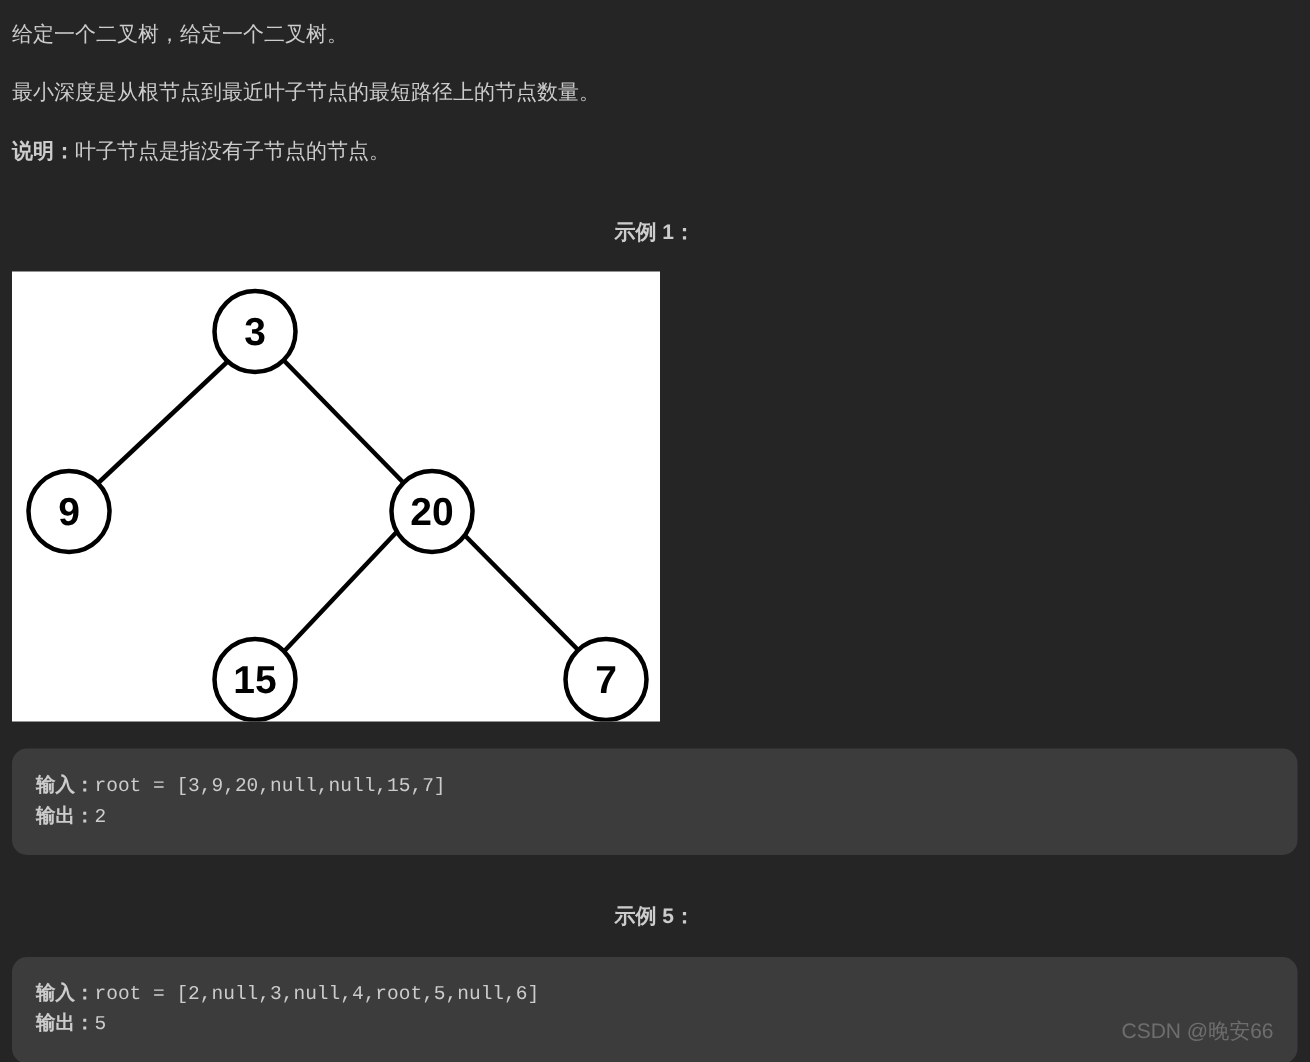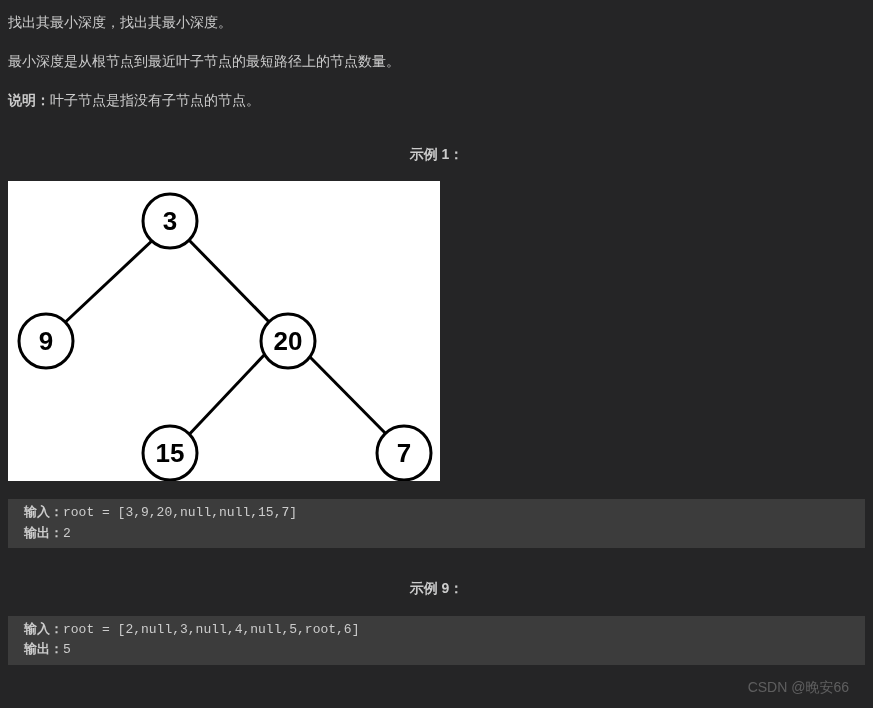--- a/index.html
+++ b/index.html
@@ -55,22 +55,22 @@
       text-anchor: middle;
       dominant-baseline: central;
     }
     .edge {
       stroke: black;
       stroke-width: 3;
       fill: none;
     }
     .code-block {
       background-color: #3c3c3c;
-      border-radius: 0;
-      padding: 4px 16px;
+      border-radius: 10px;
+      padding: 15px 16px;
       font-family: Consolas, Monaco, "Courier New", monospace;
       font-size: 13px;
       line-height: 1.6;
       color: #cccccc;
       margin-bottom: 16px;
       white-space: pre-wrap;
     }
     .code-label {
       font-weight: bold;
     }
@@ -78,21 +78,21 @@
       position: absolute;
       bottom: 8px;
       right: 24px;
       color: rgba(200, 200, 200, 0.35);
       font-size: 14px;
     }
   </style>
 </head>
 <body>
 
-<div class="paragraph">找出其最小深度，找出其最小深度。</div>
+<div class="paragraph">给定一个二叉树，给定一个二叉树。</div>
 
 <div class="paragraph">最小深度是从根节点到最近叶子节点的最短路径上的节点数量。</div>
 
 <div class="paragraph">
   <span class="bold">说明：</span><span>叶子节点是指没有子节点的节点。</span>
 </div>
 
 <div class="example-heading">示例 1：</div>
 
 <div class="tree-image">
@@ -115,18 +115,18 @@
     <text class="node-text" x="162" y="272">15</text>
 
     <circle class="node-circle" cx="396" cy="272" r="27"></circle>
     <text class="node-text" x="396" y="272">7</text>
   </svg>
 </div>
 
 <div class="code-block"><span class="code-label">输入：</span><span>root = [3,9,20,null,null,15,7]</span>
 <span class="code-label">输出：</span><span>2</span></div>
 
-<div class="example-heading">示例 9：</div>
+<div class="example-heading">示例 5：</div>
 
-<div class="code-block"><span class="code-label">输入：</span><span>root = [2,null,3,null,4,null,5,root,6]</span>
+<div class="code-block"><span class="code-label">输入：</span><span>root = [2,null,3,null,4,root,5,null,6]</span>
 <span class="code-label">输出：</span><span>5</span></div>
 
 <div class="watermark">CSDN @晚安66</div>
 
 </body></html>

